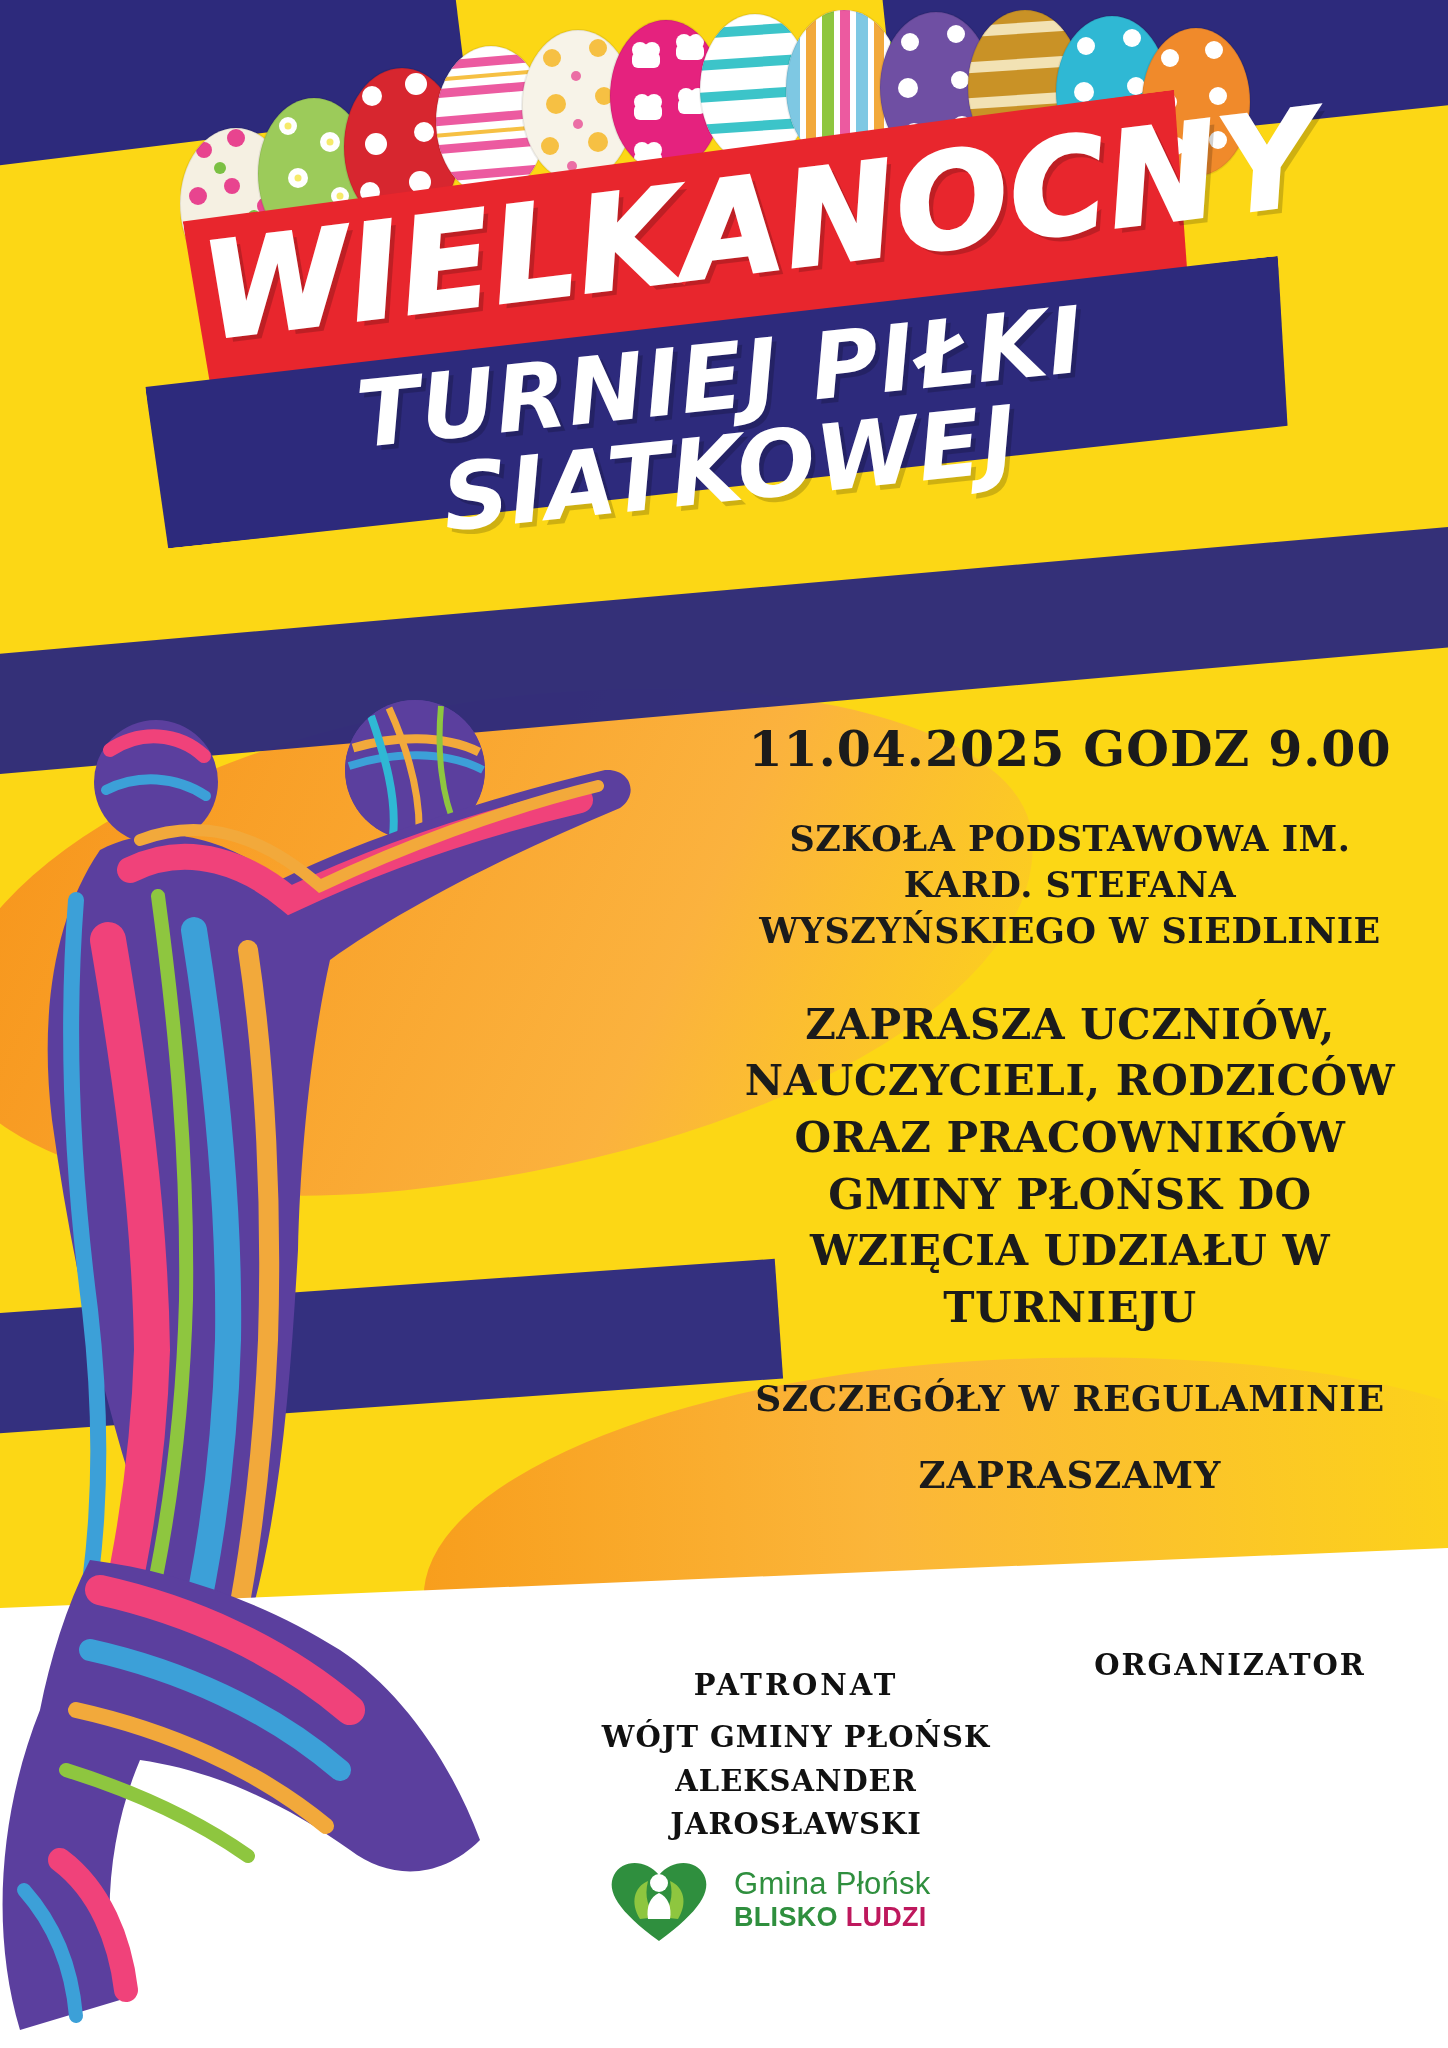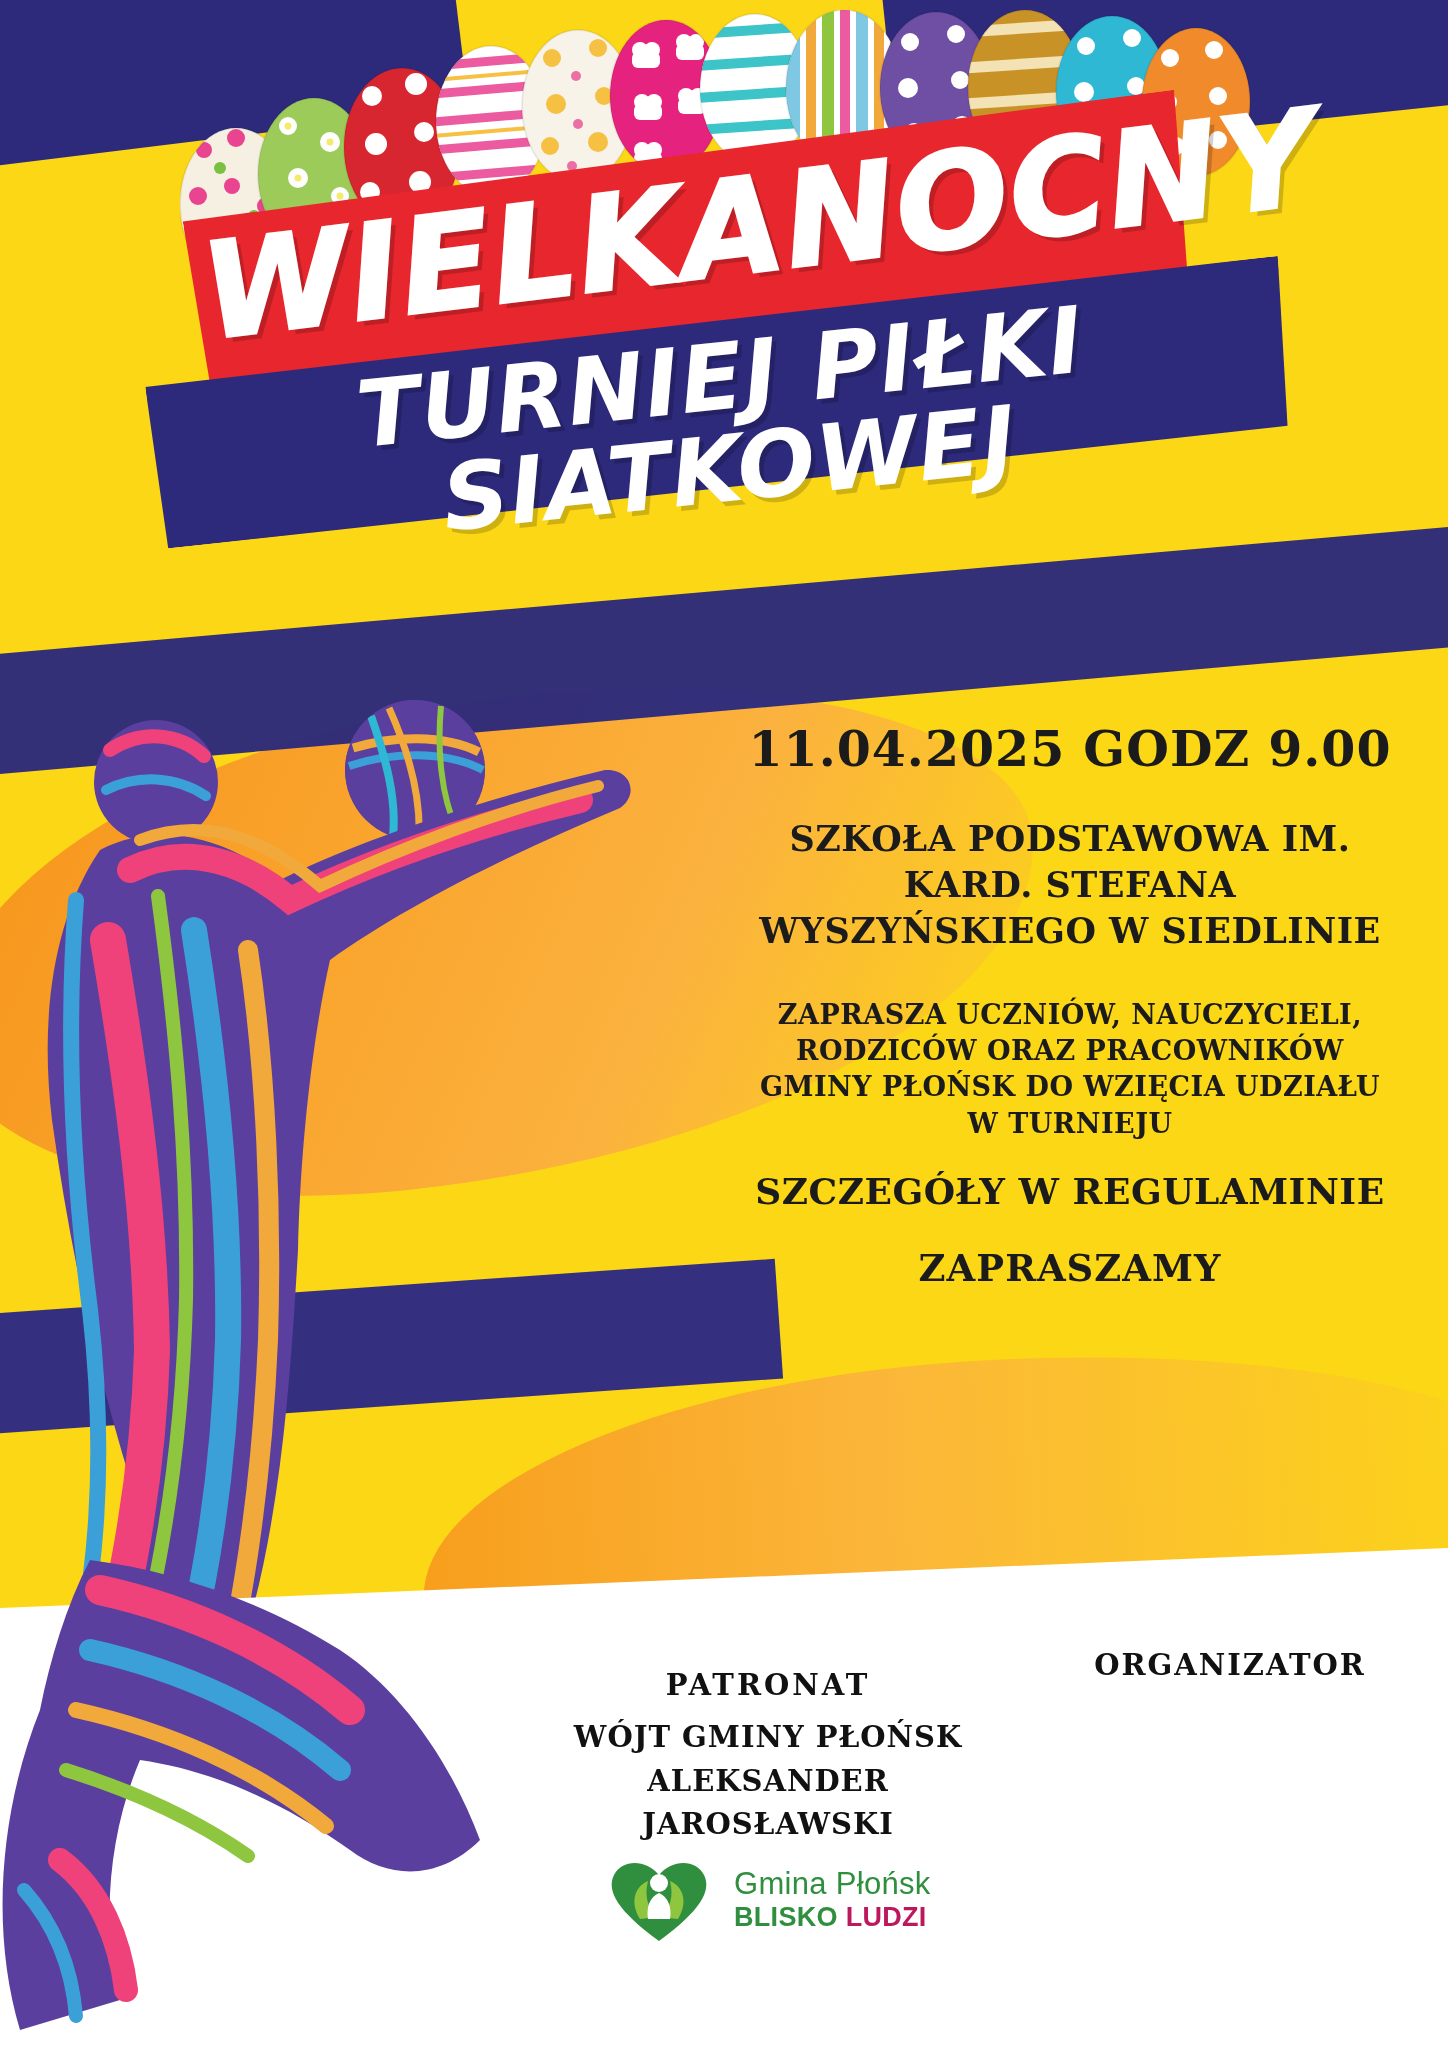--- a/index.html
+++ b/index.html
@@ -185,24 +185,24 @@
     margin-bottom: 38px;
     white-space: nowrap;
   }
   .info .school {
     font-size: 35px;
     line-height: 1.32;
     letter-spacing: 0.5px;
     margin-bottom: 42px;
   }
   .info .invite {
-    font-size: 27px;
+    font-size: 42px;
     line-height: 1.35;
     letter-spacing: 0.5px;
-    margin-bottom: 28px;
+    margin-bottom: 40px;
   }
   .info .rules {
     font-size: 36px;
     letter-spacing: 0.5px;
     margin-bottom: 34px;
   }
   .info .welcome {
     font-size: 37px;
     letter-spacing: 1px;
     margin-top: 20px;
@@ -211,21 +211,21 @@
   
   .footer {
     position: absolute;
     left: 0;
     bottom: 0;
     width: 1448px;
     height: 420px;
   }
   .patronat {
     position: absolute;
-    left: 528px;
+    left: 556px;
     top: 40px;
     width: 480px;
     text-align: center;
     color: #111;
     font-family: "DejaVu Serif", serif;
     font-weight: bold;
   }
   .patronat .p-head {
     font-size: 29px;
     letter-spacing: 3px;

